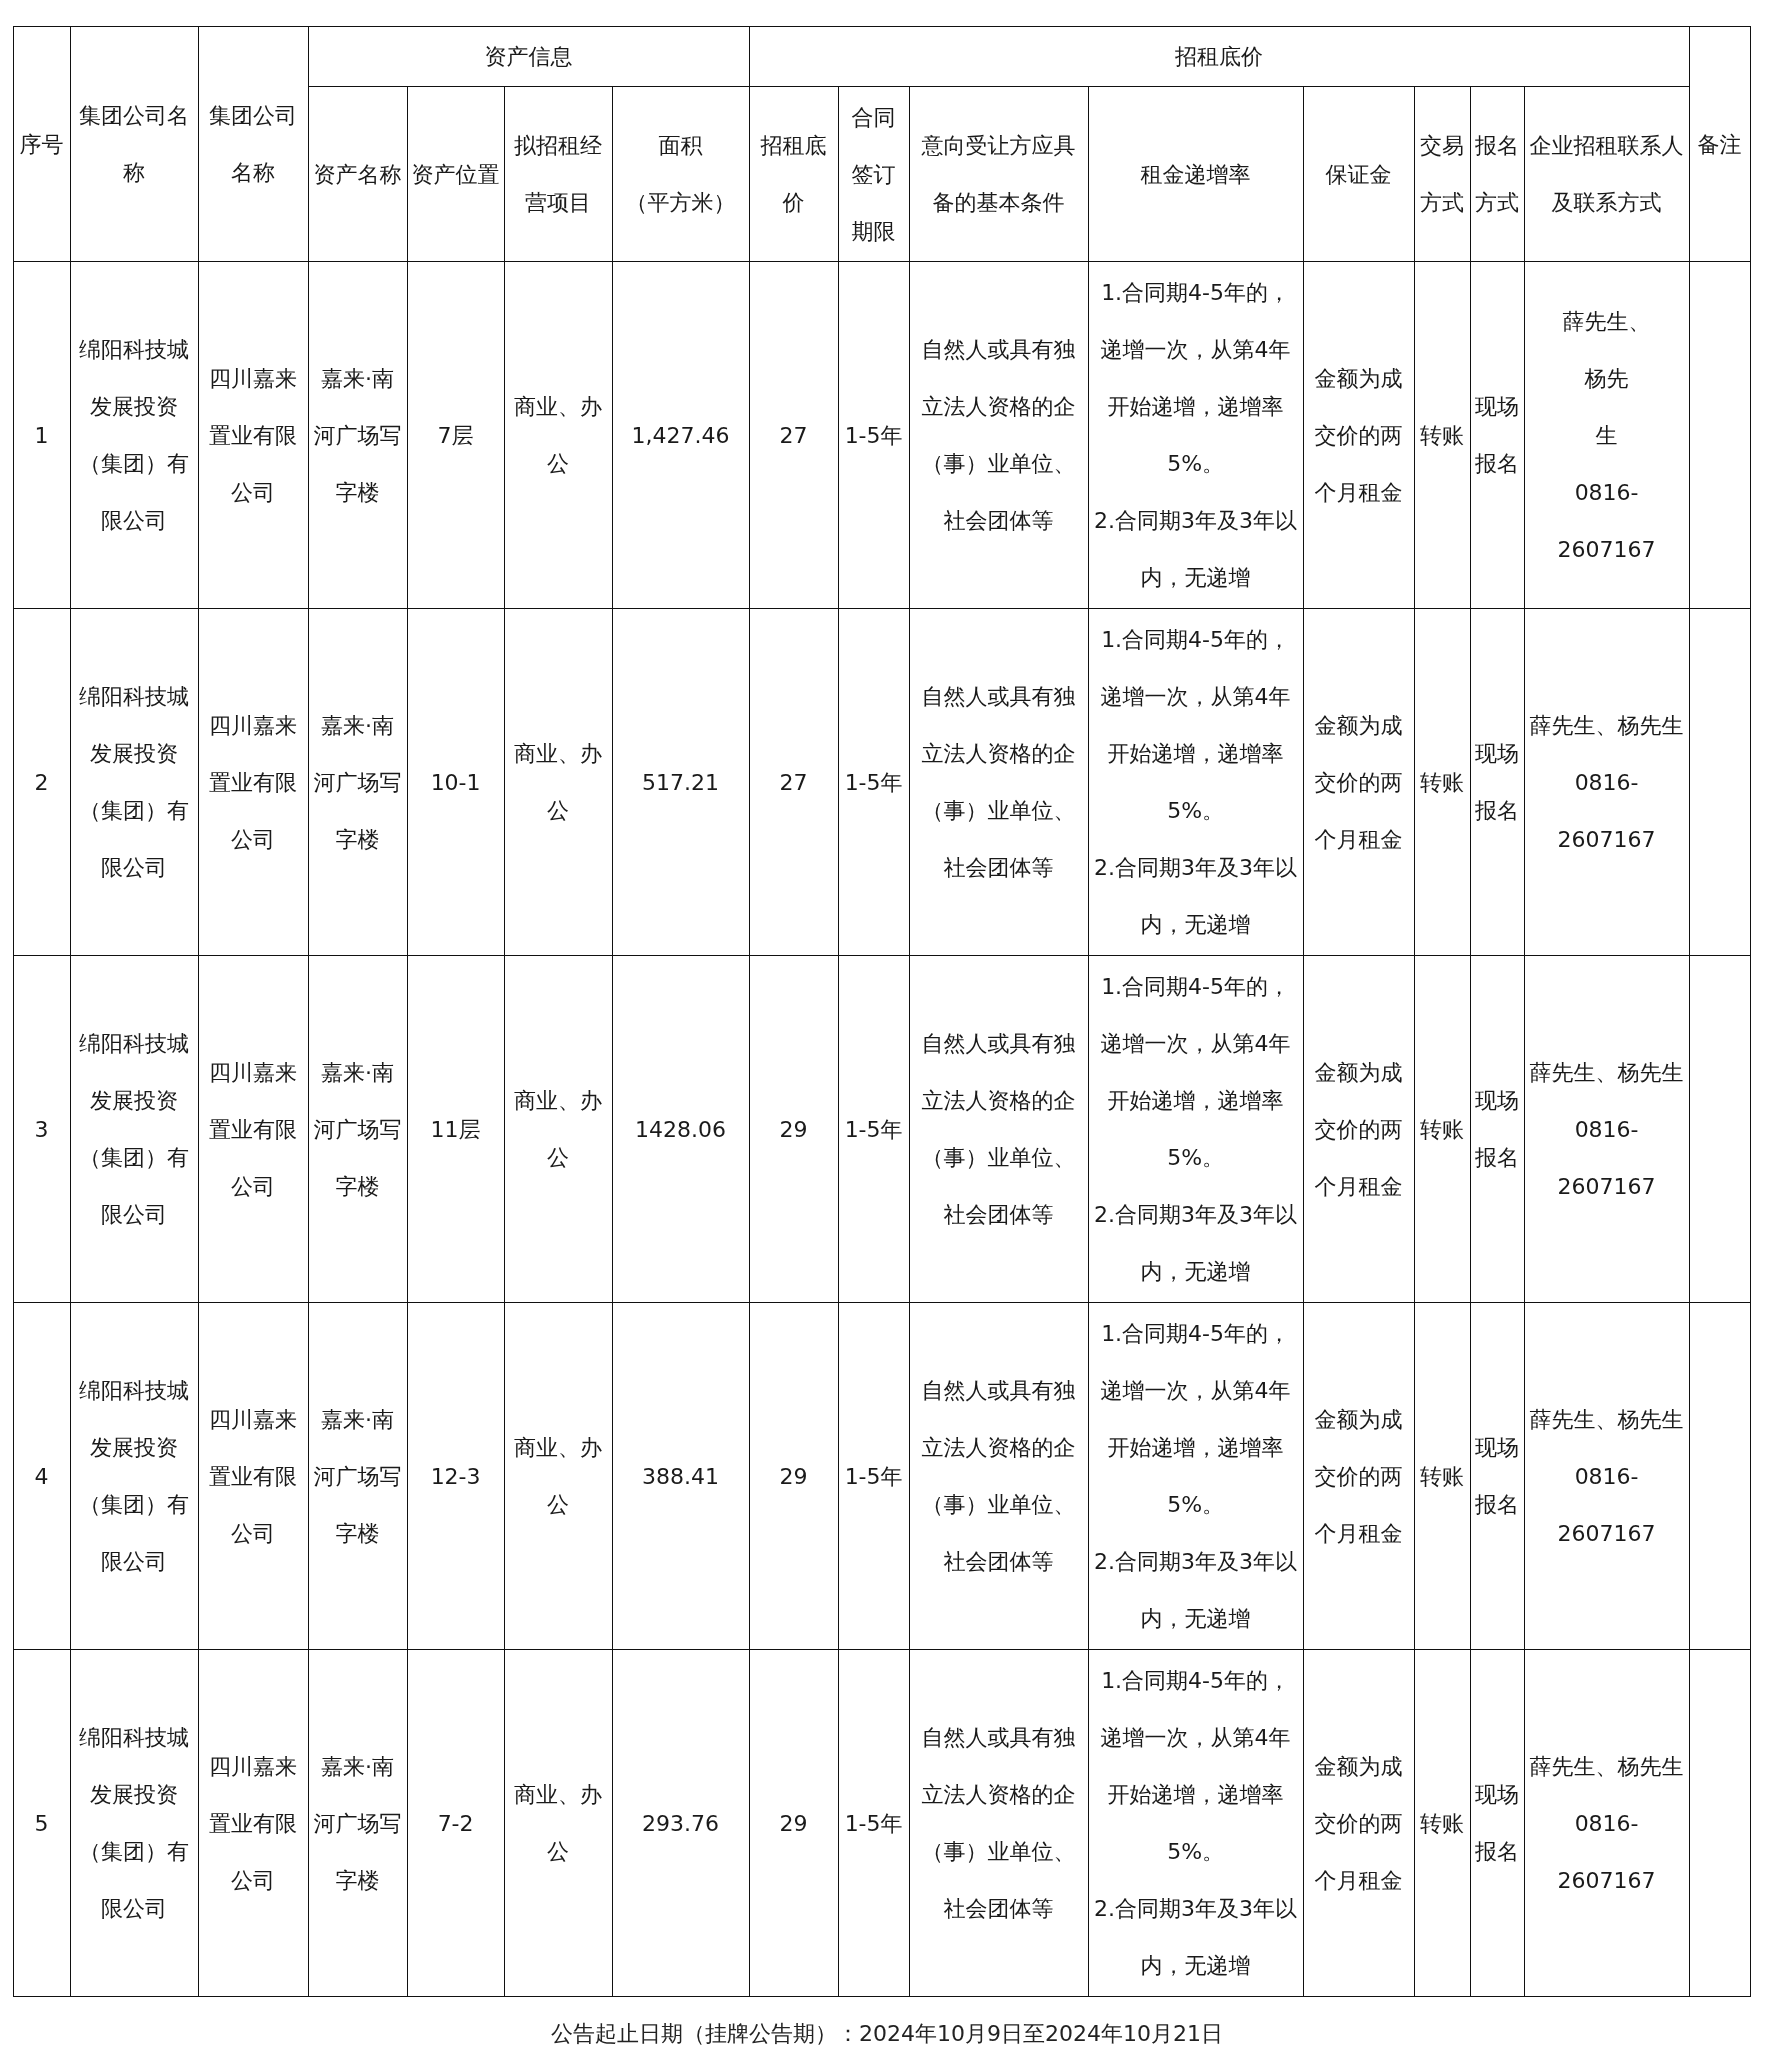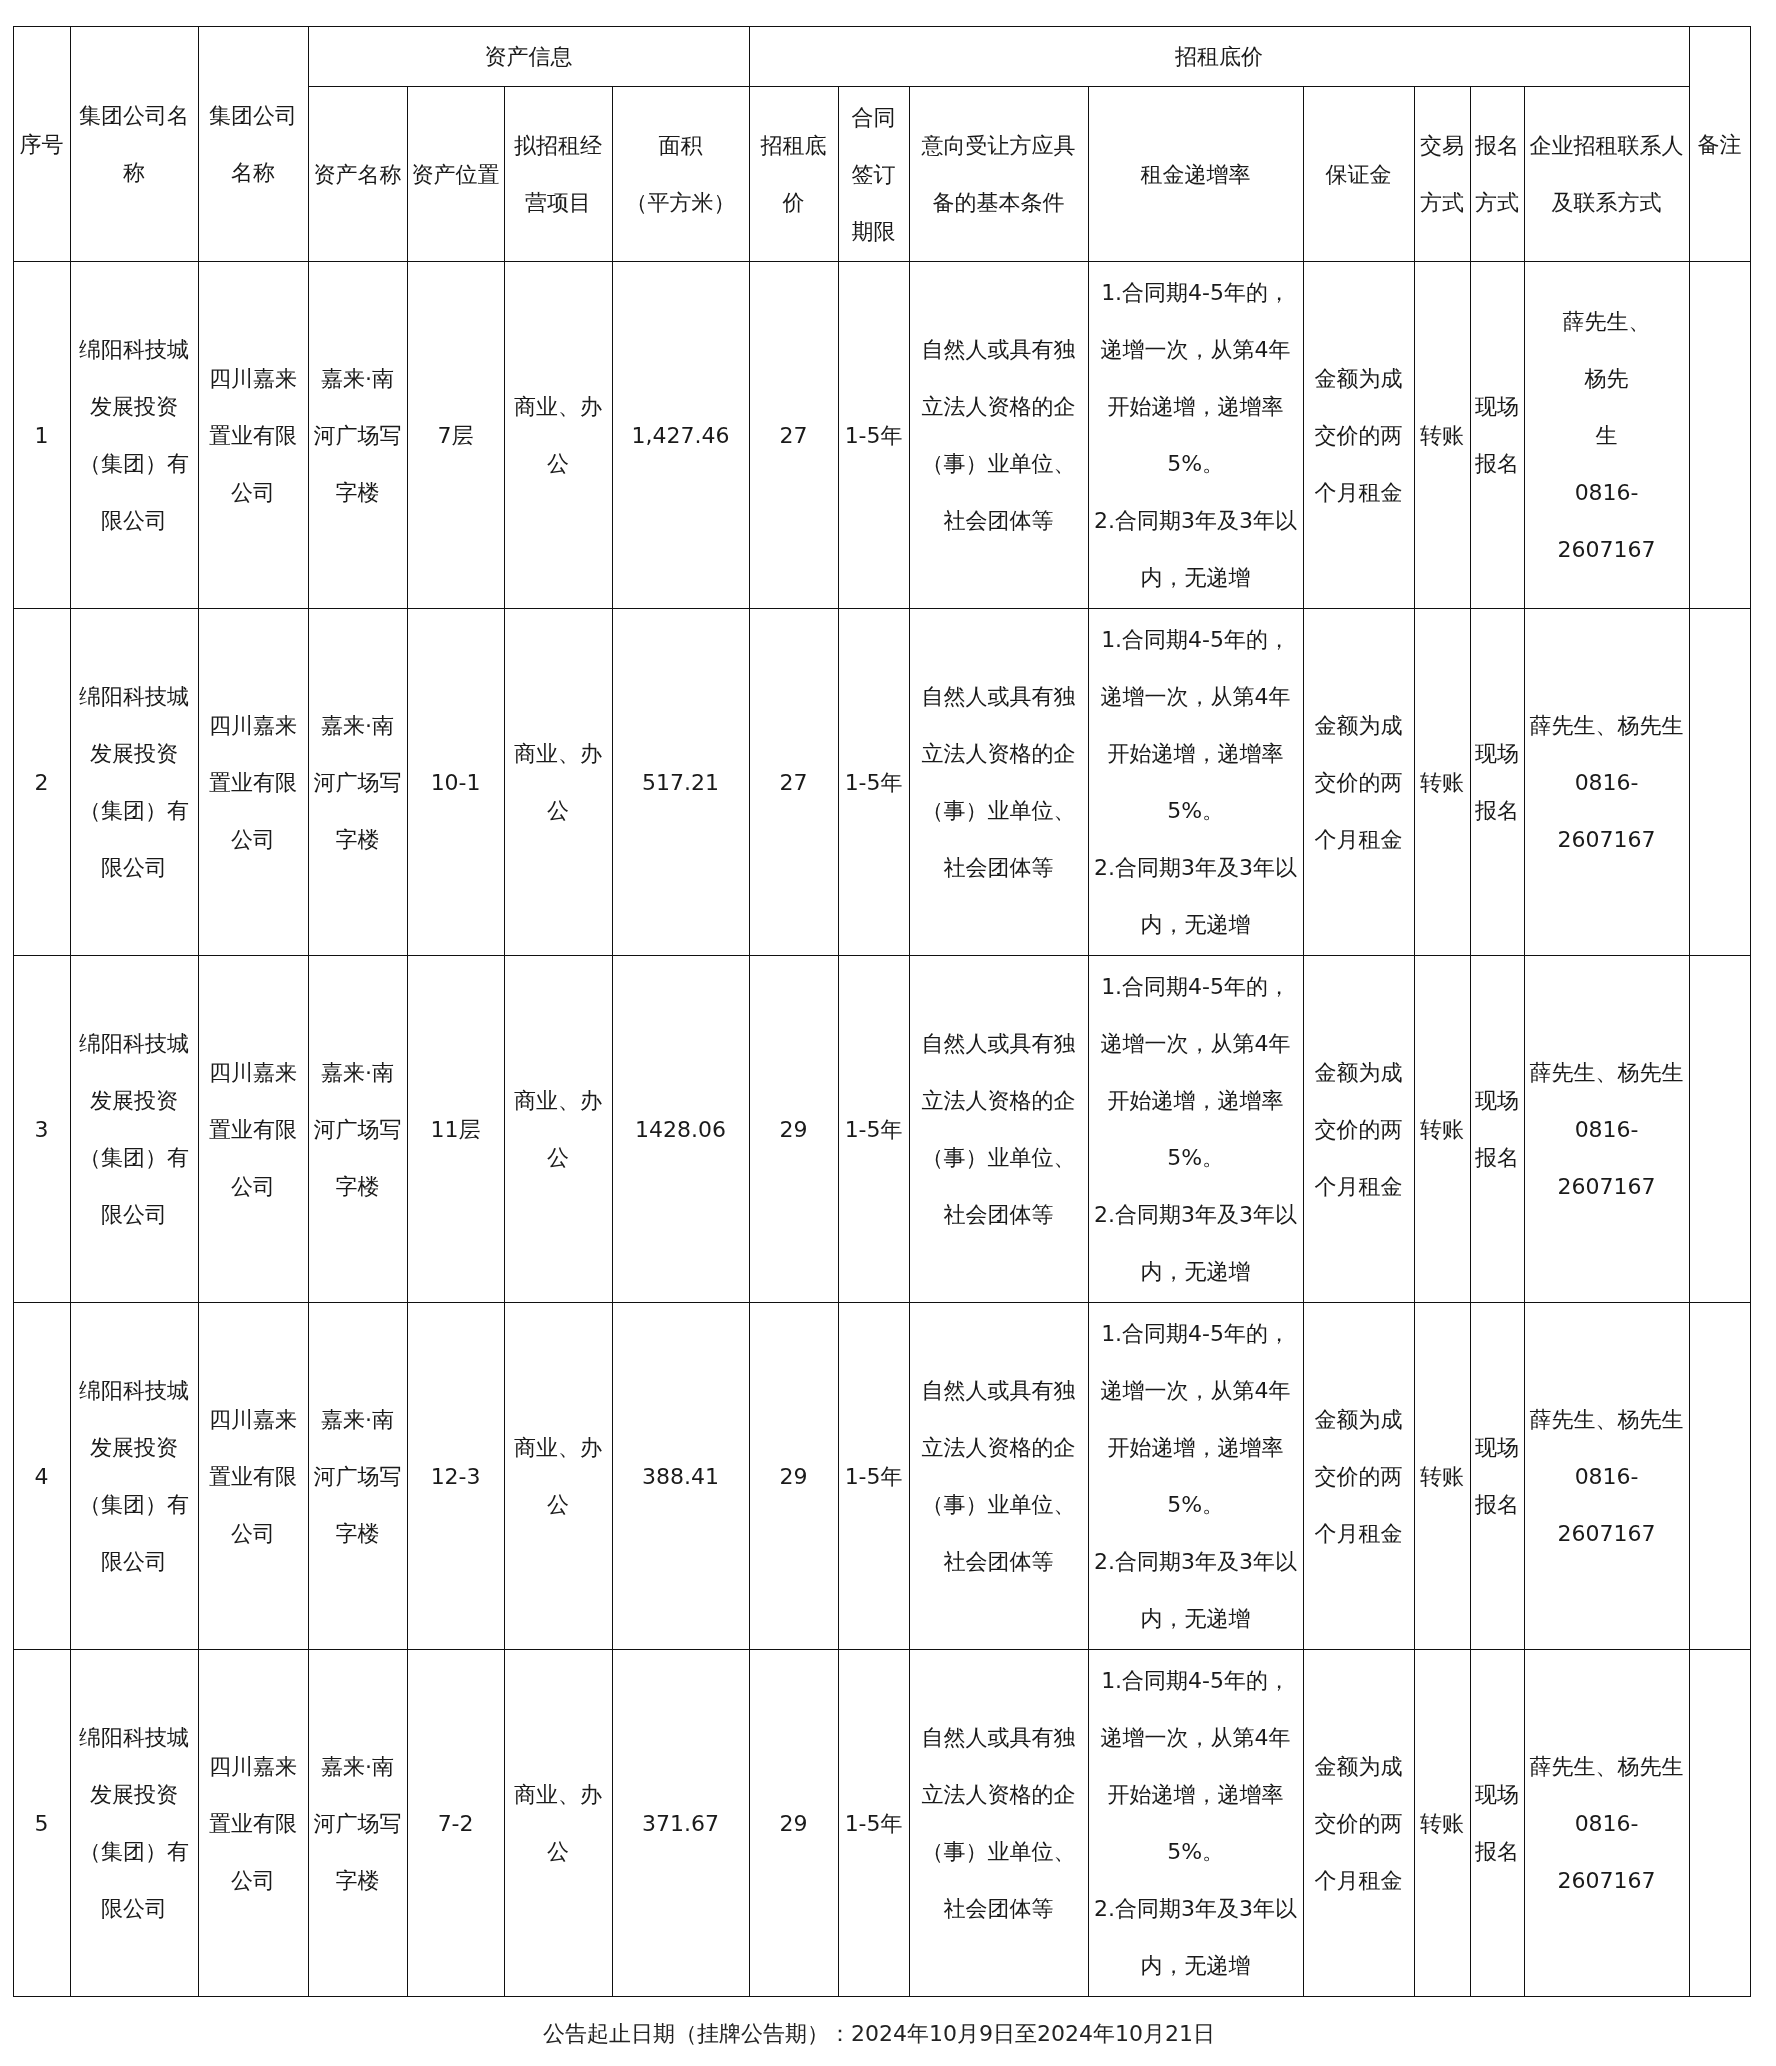--- a/index.html
+++ b/index.html
@@ -20,21 +20,21 @@
     font-weight: normal;
     font-size: 22px; line-height: 57px;
     word-break: break-all;
     white-space: pre-line;
   }
   table.notice th.group { line-height: 57px; text-align: center; }
   tr.head-top { height: 60px; }
   tr.head-sub { height: 175px; }
   tr.data-row { height: 347px; }
   .footer {
-    position: absolute; left: 0; width: 1758px; top: 2012px;
+    position: absolute; left: 8px; width: 1758px; top: 2012px;
     text-align: center; font-size: 22px; line-height: 44px; color: #222;
   }
 </style>
 </head>
 <body>
 
 <table class="notice">
   <colgroup>
     <col style="width:57px">
     <col style="width:128px">
@@ -165,21 +165,21 @@
 2607167</td>
       <td></td>
     </tr>
     <tr class="data-row">
       <td>5</td>
       <td>绵阳科技城发展投资（集团）有限公司</td>
       <td>四川嘉来置业有限公司</td>
       <td>嘉来·南河广场写字楼</td>
       <td>7-2</td>
       <td>商业、办公</td>
-      <td>371.67</td>
+      <td>293.76</td>
       <td>29</td>
       <td>1-5年</td>
       <td>自然人或具有独立法人资格的企（事）业单位、社会团体等</td>
       <td>1.合同期4-5年的，递增一次，从第4年开始递增，递增率5%。
 2.合同期3年及3年以内，无递增</td>
       <td>金额为成交价的两个月租金</td>
       <td>转账</td>
       <td>现场报名</td>
       <td>薛先生、杨先生
 0816-

